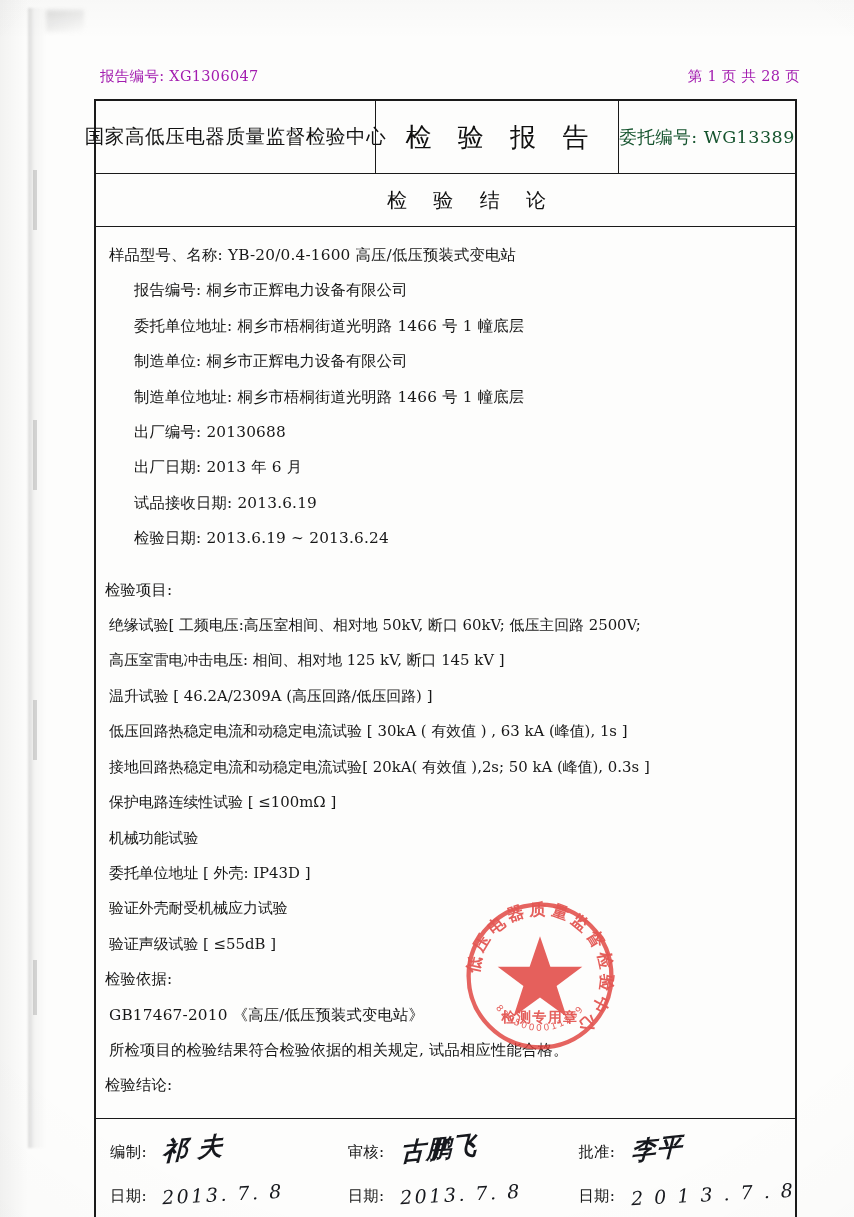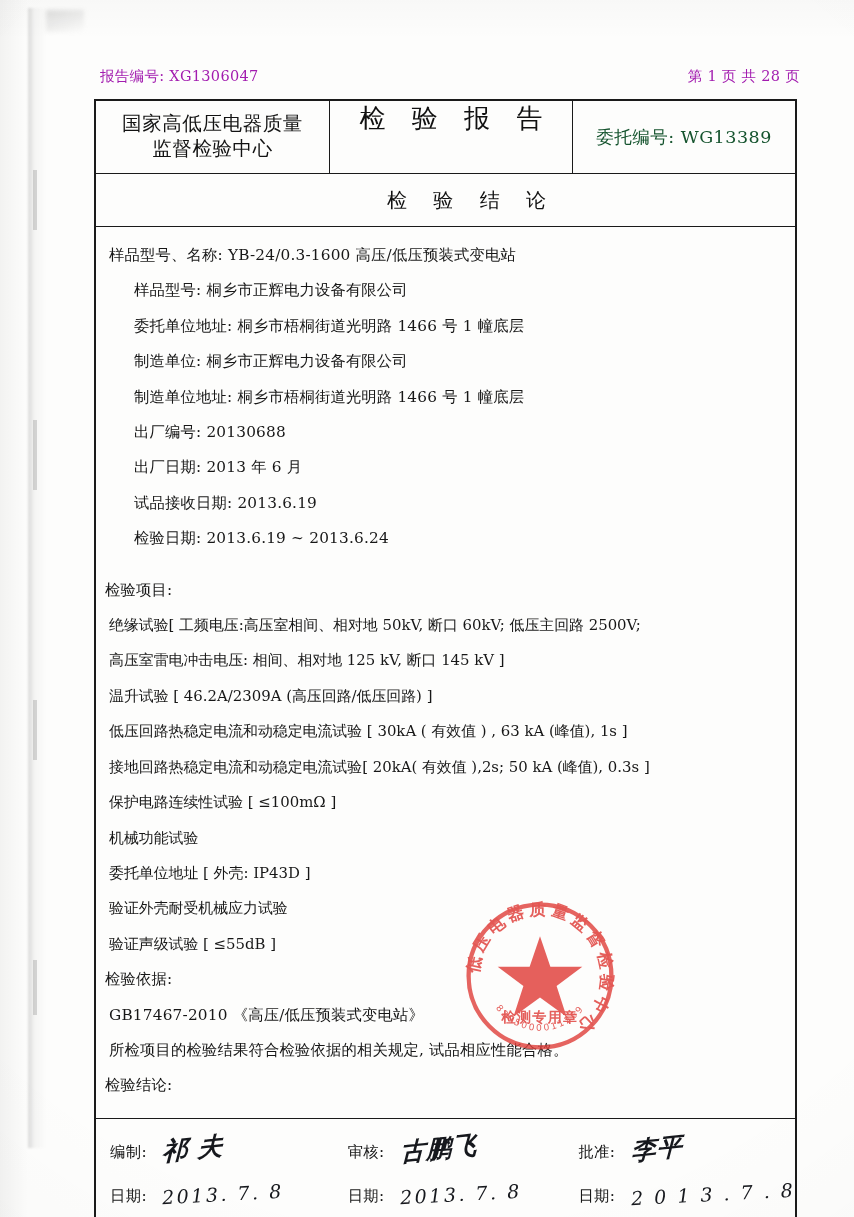--- a/index.html
+++ b/index.html
@@ -92,41 +92,42 @@
     box-sizing: border-box;
     background: transparent;
   }
 
   .row { display: flex; }
   .row-head {
     height: 72px;
     border-bottom: 1.6px solid #1a1a1a;
   }
   .cell-org {
-    width: 234px;
+    width: 280px;
     border-right: 1.6px solid #1a1a1a;
     display: flex;
-    flex-direction: column;
+    flex-direction: row;
     align-items: center;
     justify-content: center;
     box-sizing: border-box;
     padding: 2px 0;
   }
   .cell-org .ln {
     font-family: "DejaVu Serif", "Liberation Serif", serif;
     font-size: 19.5px;
     line-height: 1.28;
     color: #121212;
     letter-spacing: 0.6px;
     white-space: nowrap;
   }
   .cell-title {
     width: 243px;
     border-right: 1.6px solid #1a1a1a;
     display: flex;
+    align-items: center;
     justify-content: center;
     box-sizing: border-box;
   }
   .cell-title .t {
     font-family: "DejaVu Serif", "Liberation Serif", serif;
     font-size: 26px;
     letter-spacing: 9px;
     color: #101010;
     text-indent: 9px;
     white-space: nowrap;
@@ -277,22 +278,22 @@
         <div class="t">委托编号: WG13389</div>
       </div>
     </div>
 
     <div class="row-section">
       <div class="t">检 验 结 论</div>
     </div>
 
     <div class="row-body">
       <div class="lines">
-        <div class="ln-item">样品型号、名称: YB-24/0.3-1600     高压/低压预装式变电站</div>
-        <div class="ln-item indent">样品型号: 桐乡市正辉电力设备有限公司</div>
+        <div class="ln-item">样品型号、名称: YB-20/0.4-1600     高压/低压预装式变电站</div>
+        <div class="ln-item indent">报告编号: 桐乡市正辉电力设备有限公司</div>
         <div class="ln-item indent">委托单位地址: 桐乡市梧桐街道光明路 1466 号 1 幢底层</div>
         <div class="ln-item indent">制造单位: 桐乡市正辉电力设备有限公司</div>
         <div class="ln-item indent">制造单位地址: 桐乡市梧桐街道光明路 1466 号 1 幢底层</div>
         <div class="ln-item indent">出厂编号: 20130688</div>
         <div class="ln-item indent">出厂日期: 2013 年 6 月</div>
         <div class="ln-item indent">试品接收日期: 2013.6.19</div>
         <div class="ln-item indent">检验日期: 2013.6.19 ~ 2013.6.24</div>
 
         <div class="gap-sm"></div>
 

